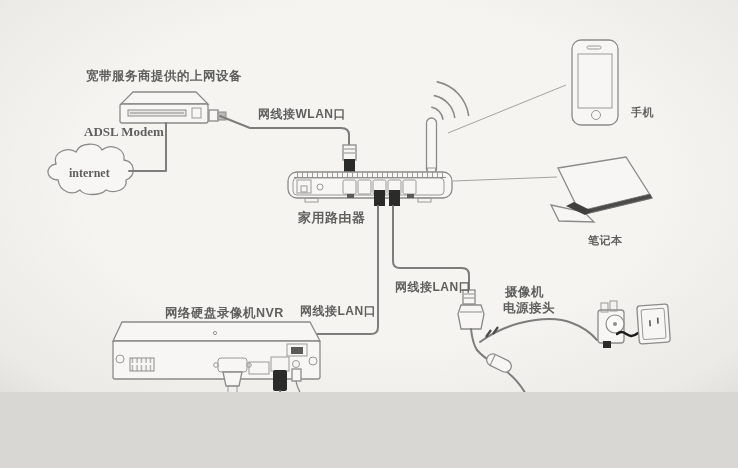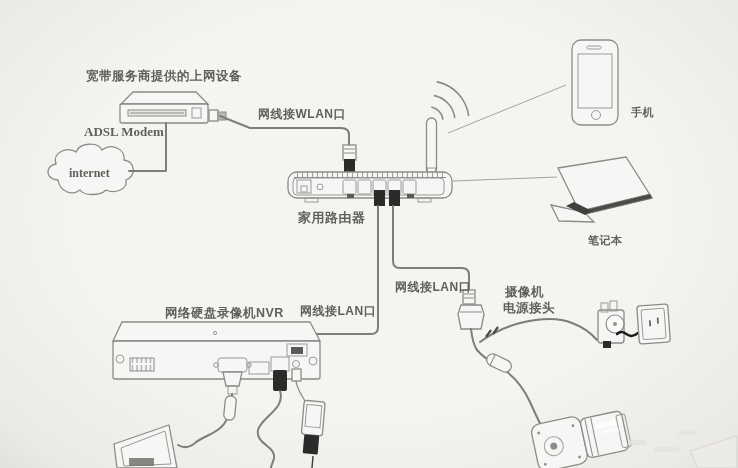--- a/index.html
+++ b/index.html
@@ -1,18 +1,18 @@
 <!DOCTYPE html>
 <html><head>
 <meta charset="utf-8">
 <style>
   html,body{margin:0;padding:0;background:#d8d7d4;}
   .stage{
     position:relative;
-    width:738px;height:468px;
+    width:738px;height:392px;
     overflow:hidden;
     background:radial-gradient(ellipse at 50% 45%, #f5f4f1 55%, #eceae6 90%, #e3e1dd 100%);
     font-family:"Liberation Sans", sans-serif;
   }
   svg{position:absolute;left:0;top:0;}
   text{fill:#5f5f5d;font-weight:600;}
   .cn{font-family:"Liberation Sans", sans-serif;letter-spacing:.5px;}
   .serif{font-family:"Liberation Serif", serif;}
   .outline{fill:#f7f6f4;stroke:#8b8b89;stroke-width:1.3;}
   .outline-thin{fill:none;stroke:#999997;stroke-width:1;}

